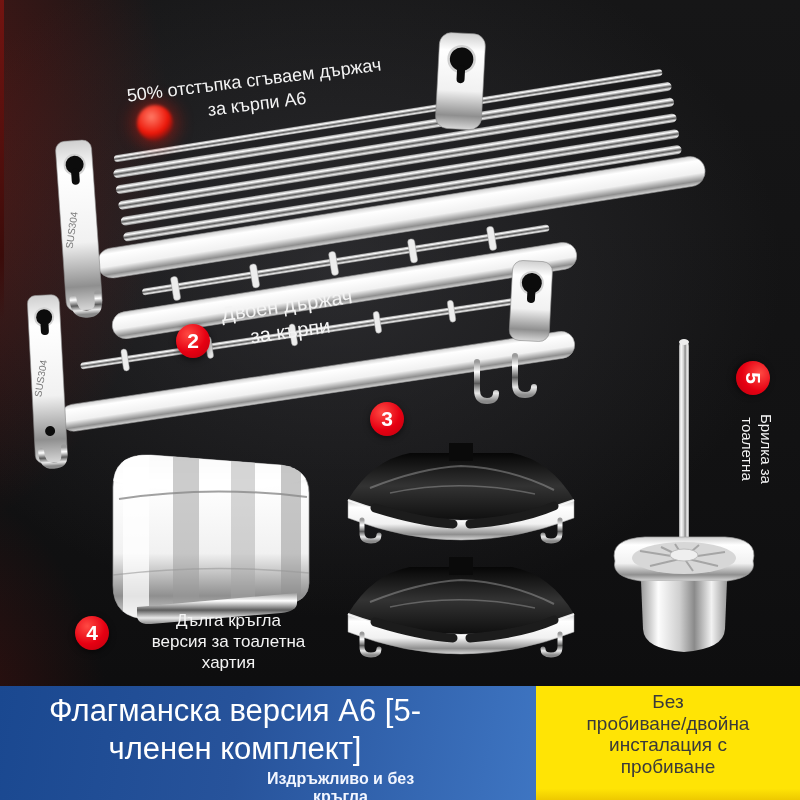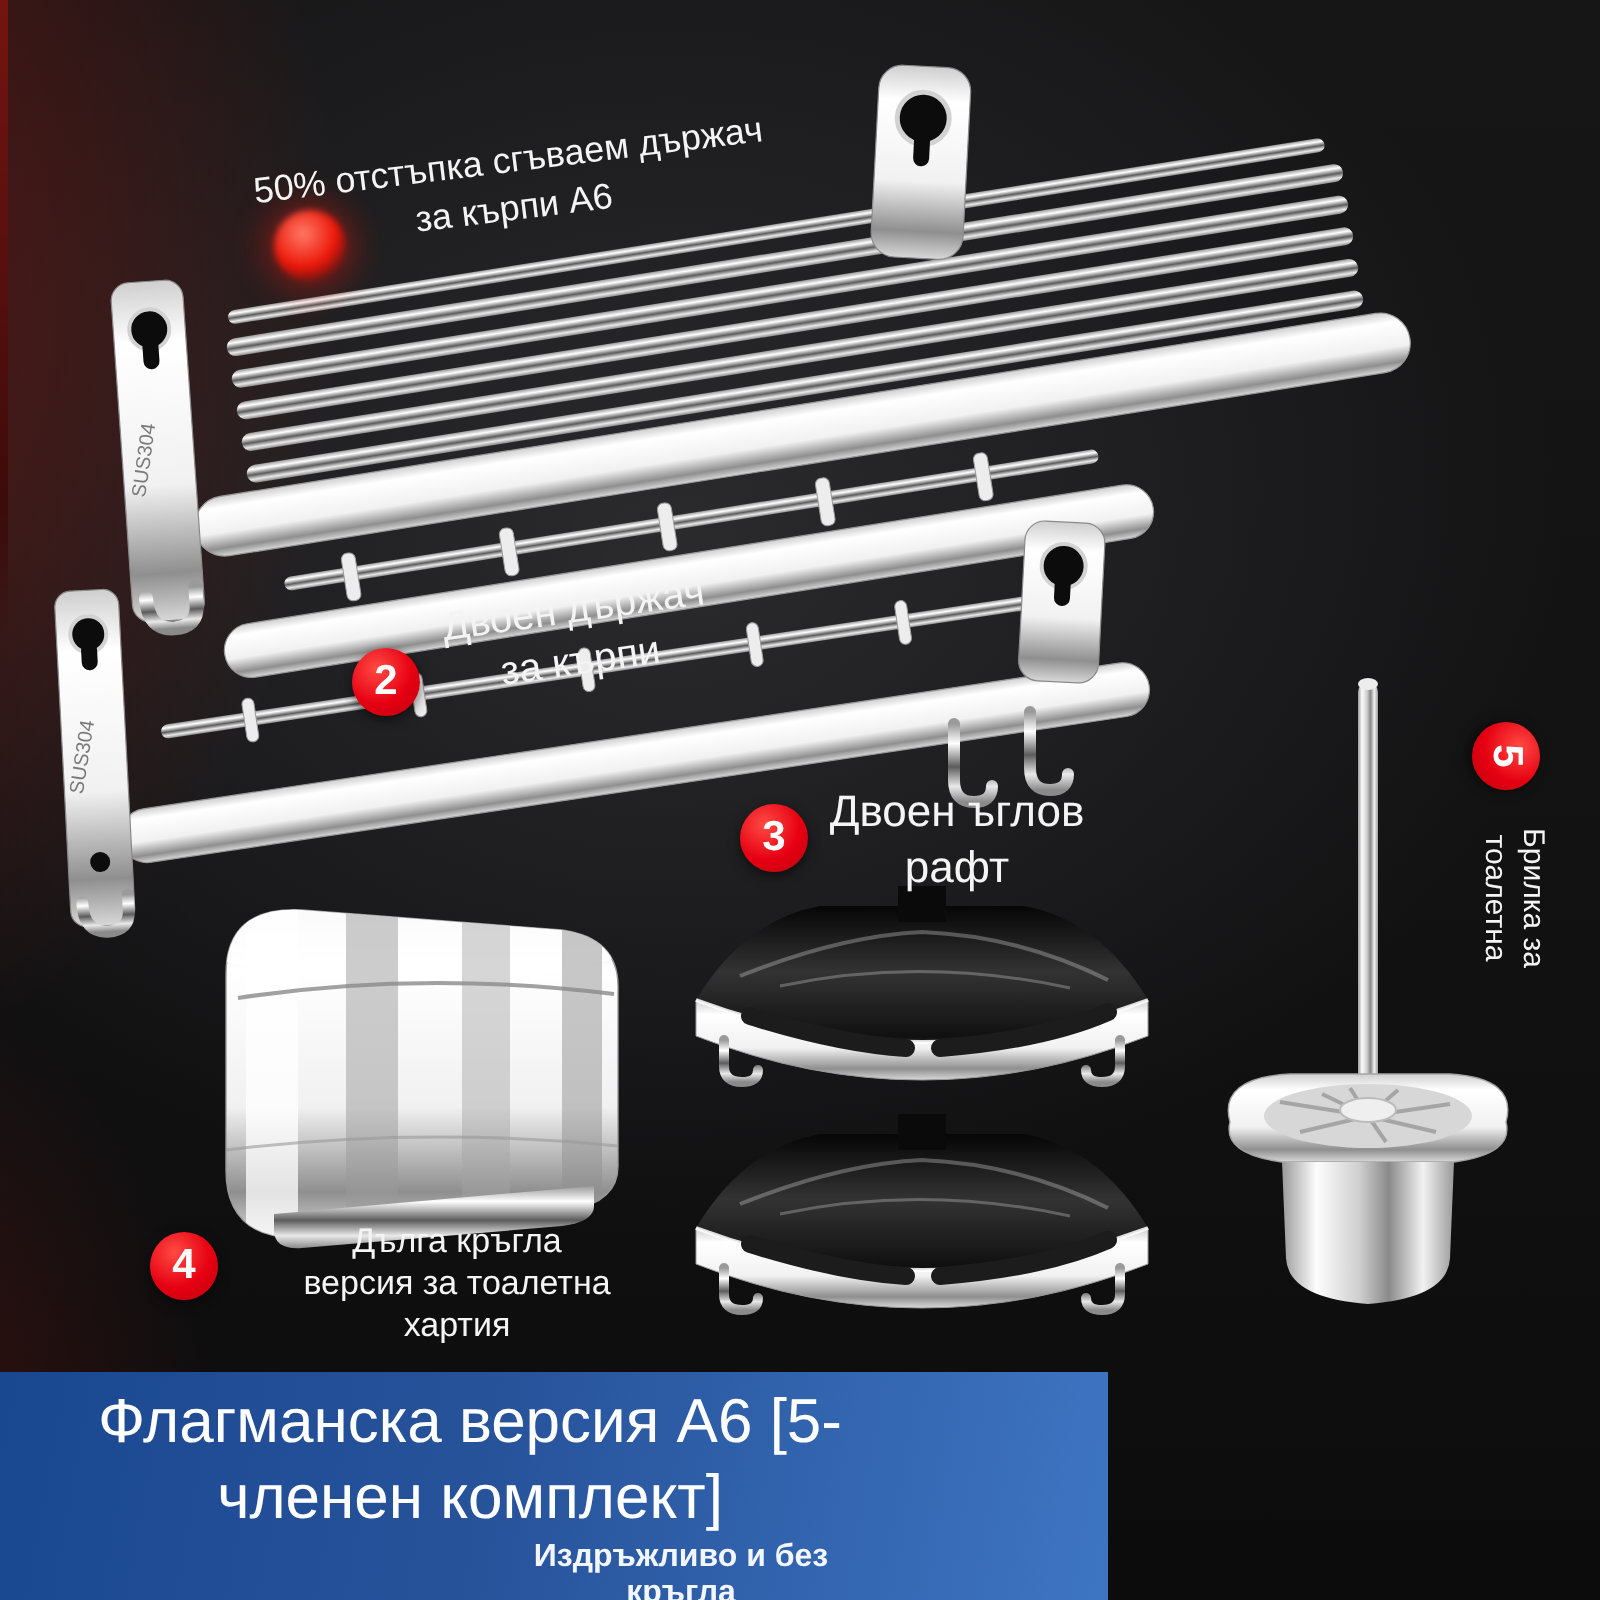--- a/index.html
+++ b/index.html
@@ -31,21 +31,21 @@
   .plabel{position:absolute;color:#f4f4f4;text-align:center;}
   .plabel span{display:block;}
   .l1{left:113px;top:68px;width:285px;font-size:18px;line-height:24px;transform:rotate(-7deg);}
   .l2{left:186px;top:292px;width:205px;font-size:20px;line-height:26px;transform:rotate(-8deg);}
   .l3{left:386px;top:392px;width:185px;font-size:22px;line-height:28px;}
   .l4{left:126px;top:610px;width:205px;font-size:17px;line-height:21px;}
   .l5{left:706px;top:430px;width:102px;font-size:15px;line-height:19px;transform:rotate(90deg);}
 
   
   .banner-blue{position:absolute;left:0;top:686px;width:536px;height:114px;
-    background:linear-gradient(100deg,#1a4890 0%,#27539b 45%,#3e75c2 100%);padding-left:18px;}
+    background:linear-gradient(100deg,#1a4890 0%,#27539b 45%,#3e75c2 100%);}
   .banner-title{position:absolute;left:0;top:6px;width:470px;text-align:center;
     color:#ffffff;font-size:31px;line-height:38px;font-weight:400;}
   .banner-sub{position:absolute;left:238px;top:84px;width:205px;text-align:center;
     color:#f2f6ff;font-size:16px;font-weight:700;}
   .banner-yellow{position:absolute;left:536px;top:686px;width:264px;height:114px;
     background:linear-gradient(180deg,#ffe405 0%,#ffe405 90%,#edc900 100%);}
   .badge-text{position:absolute;left:0;top:5px;width:264px;text-align:center;
     color:#3a3a3a;font-size:19px;line-height:21.5px;}
   .badge-text span{display:block;}
 </style>
@@ -216,24 +216,20 @@
     <span>за кърпи А6</span>
   </div>
 
   <div class="marker" style="left:176px;top:324px">2</div>
   <div class="plabel l2">
     <span>Двоен държач</span>
     <span>за кърпи</span>
   </div>
 
   <div class="marker" style="left:370px;top:402px">3</div>
-  <div class="plabel l3">
-    <span>Двоен ъглов</span>
-    <span>рафт</span>
-  </div>
 
   <div class="marker" style="left:75px;top:616px">4</div>
   <div class="plabel l4">
     <span>Дълга кръгла</span>
     <span>версия за тоалетна</span>
     <span>хартия</span>
   </div>
 
   <div class="marker m5" style="left:736px;top:361px">5</div>
   <div class="plabel l5">
@@ -241,13 +237,21 @@
     <span>тоалетна</span>
   </div>
 
   <div class="banner-blue">
     <div class="banner-title">
       <span>Флагманска версия А6</span>
       <span>[5-членен комплект]</span>
     </div>
     <div class="banner-sub">Издръжливо и без кръгла</div>
   </div>
+  <div class="banner-yellow">
+    <div class="badge-text">
+      <span>Без</span>
+      <span>пробиване/двойна</span>
+      <span>инсталация с</span>
+      <span>пробиване</span>
+    </div>
+  </div>
 </div>
 
 </body></html>

